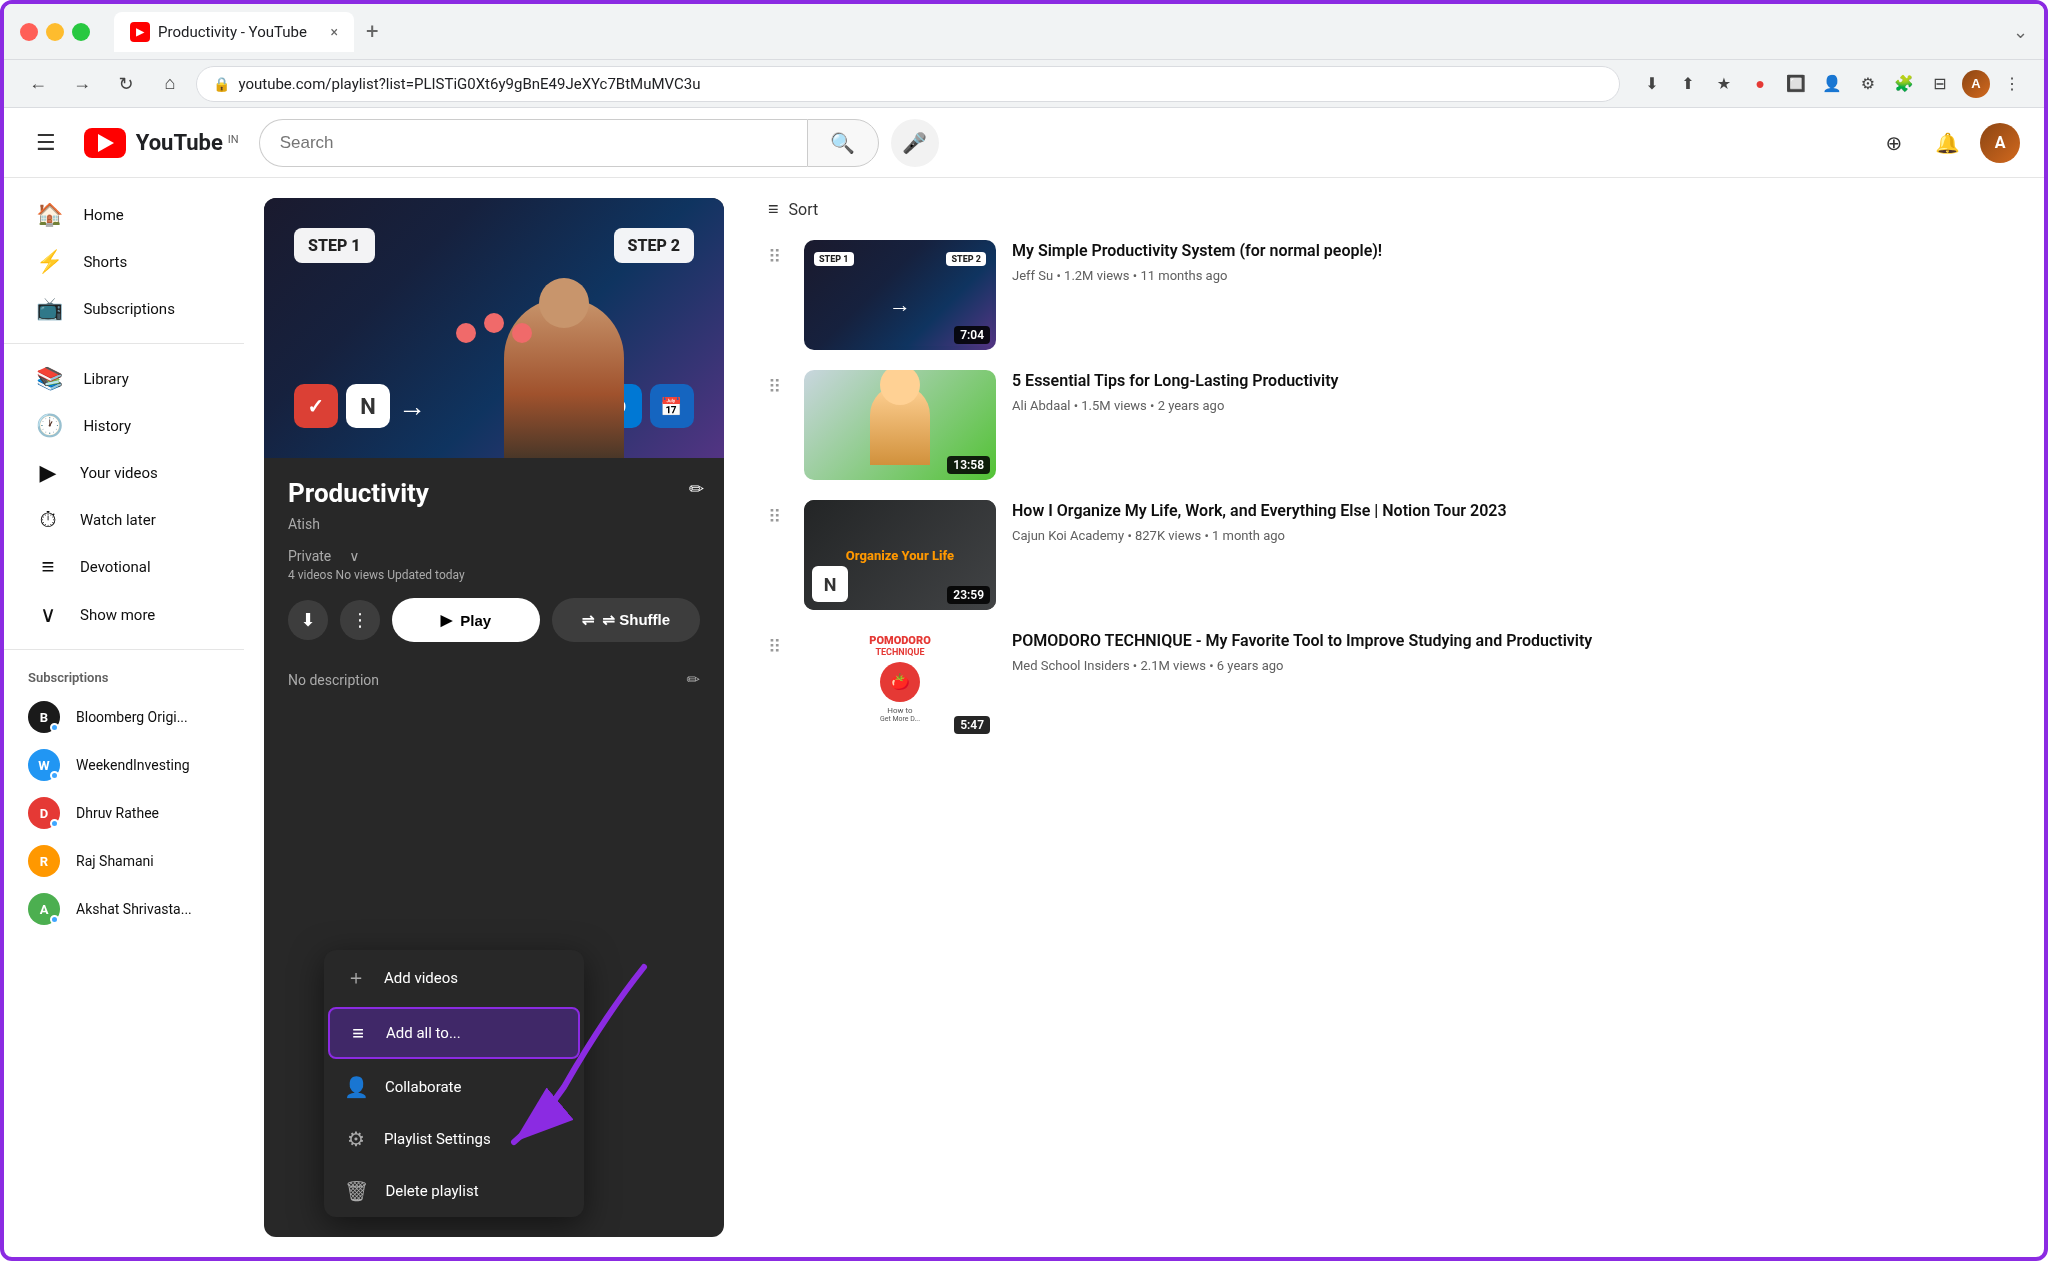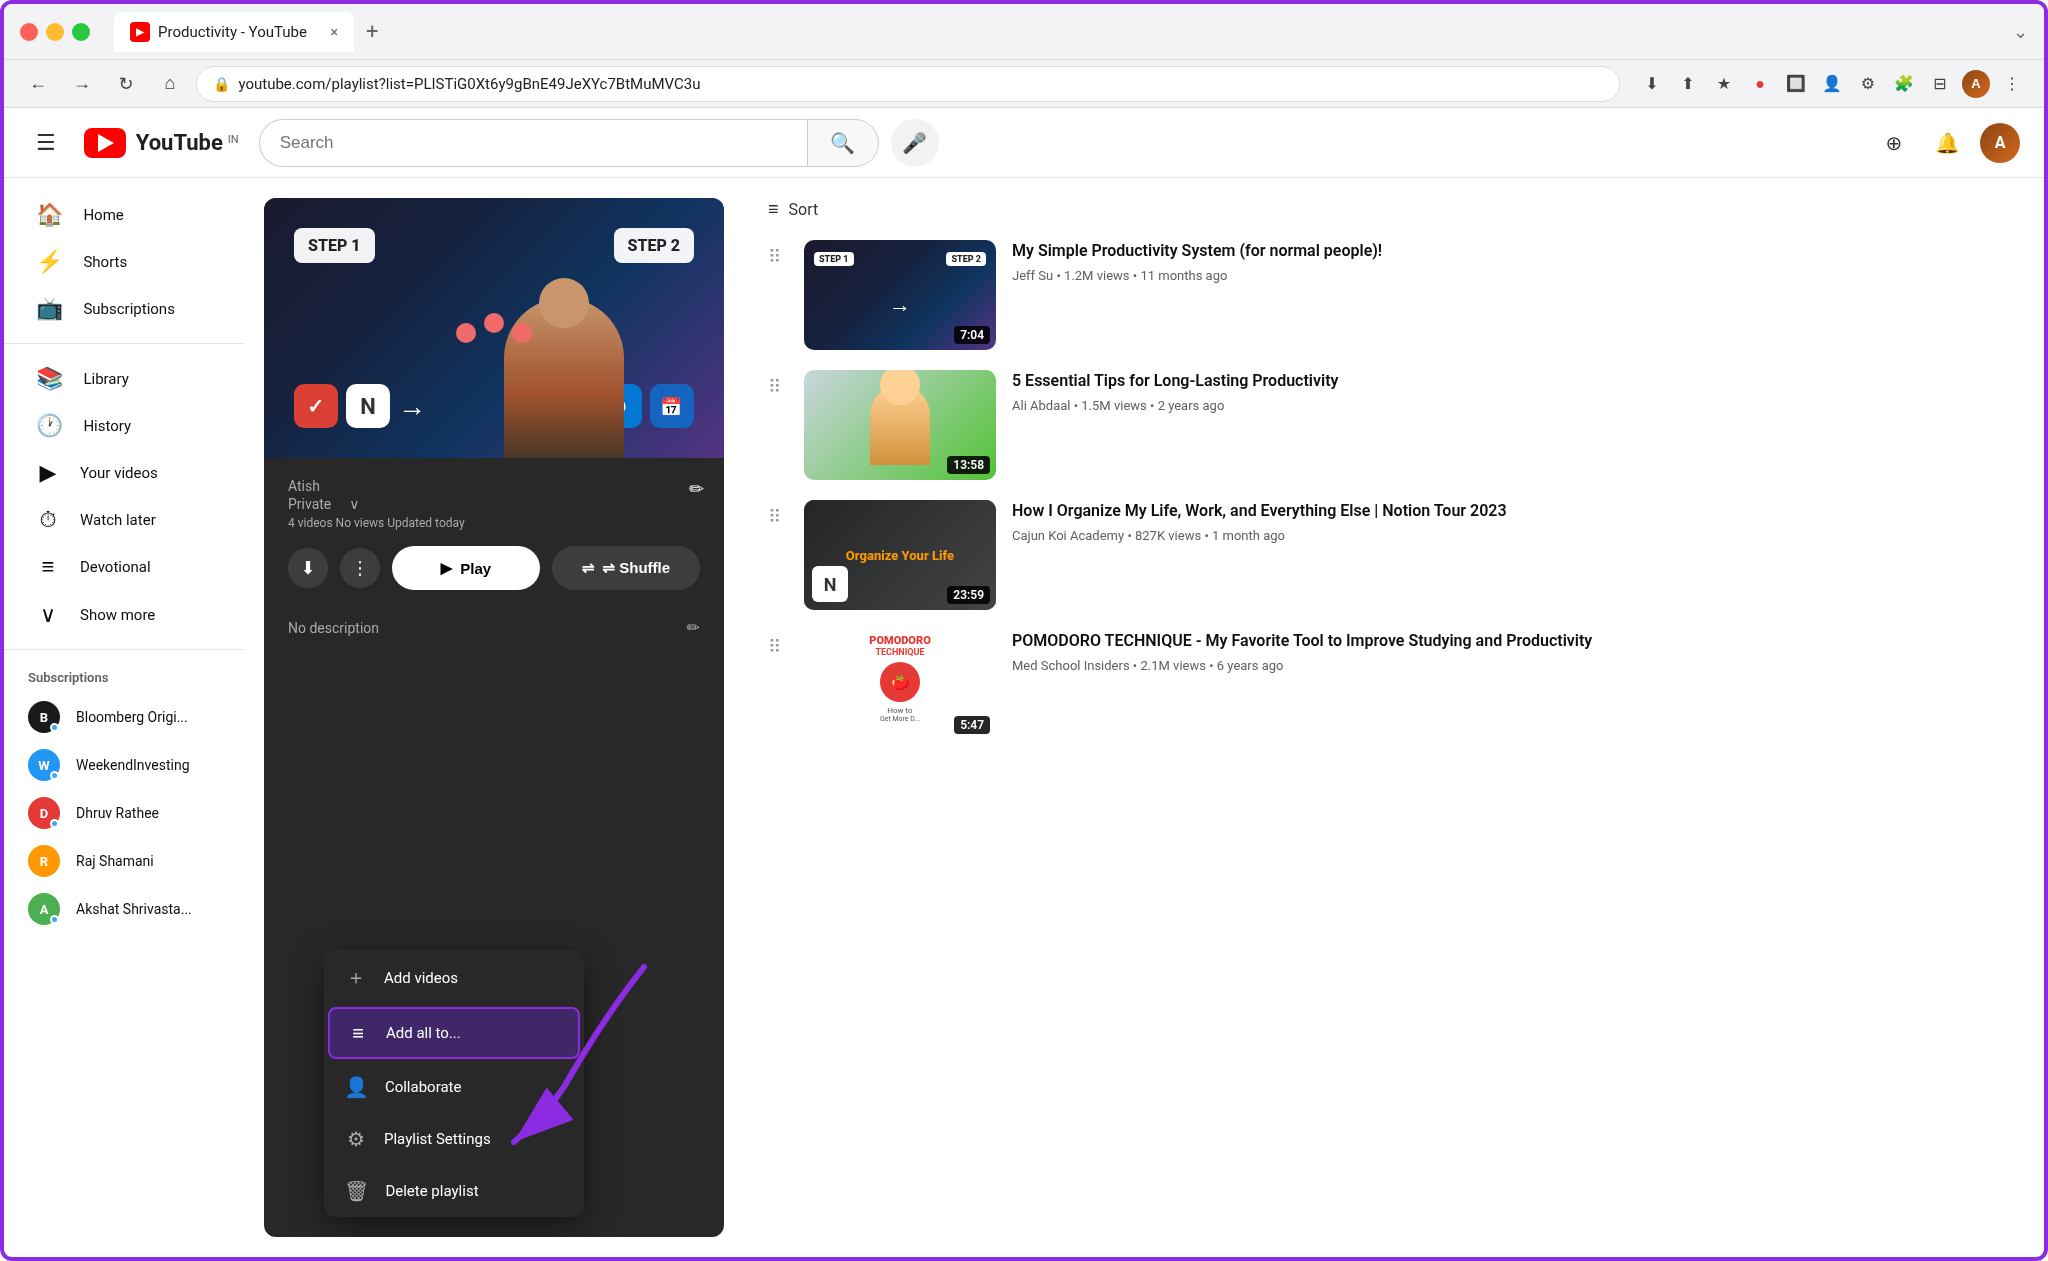--- a/index.html
+++ b/index.html
@@ -286,21 +286,21 @@
     .step1 { top: 30px; left: 30px; }
     .step2 { top: 30px; right: 30px; }
     .playlist-info {
       padding: 20px 24px 16px;
       position: relative;
     }
     .playlist-title {
       font-size: 26px; font-weight: 700; color: white;
       margin-bottom: 8px;
     }
-    .playlist-author { font-size: 14px; color: #aaa; margin-bottom: 2px; }
+    .playlist-author { font-size: 14px; color: #aaa; margin-bottom: 16px; }
     .playlist-privacy {
       display: flex; align-items: center; gap: 18px;
       font-size: 14px; color: #aaa; margin-bottom: 4px;
       cursor: pointer;
     }
     .playlist-meta { font-size: 12px; color: #aaa; margin-bottom: 16px; }
     .playlist-actions {
       display: flex; align-items: center; gap: 12px;
       margin-bottom: 12px;
     }
@@ -613,20 +613,21 @@
                 <div style="display:flex;gap:8px;align-items:flex-end;">
                   <div style="width:20px;height:20px;background:#f06a6a;border-radius:50%;"></div>
                   <div style="width:20px;height:20px;background:#f06a6a;border-radius:50%;margin-bottom:10px;"></div>
                   <div style="width:20px;height:20px;background:#f06a6a;border-radius:50%;"></div>
                 </div>
               </div>
             </div>
           </div>
 
           <div class="playlist-info">
+            <div class="playlist-title">Productivity</div>
             <div class="playlist-author">Atish</div>
             <div class="playlist-privacy">
               <span>Private</span>
               <span class="chevron">∨</span>
             </div>
             <div class="playlist-meta">4 videos  No views  Updated today</div>
             <button class="playlist-edit-btn">✏</button>
             <div class="playlist-actions">
               <button class="playlist-action-btn">⬇</button>
               <button class="playlist-action-btn">⋮</button>

